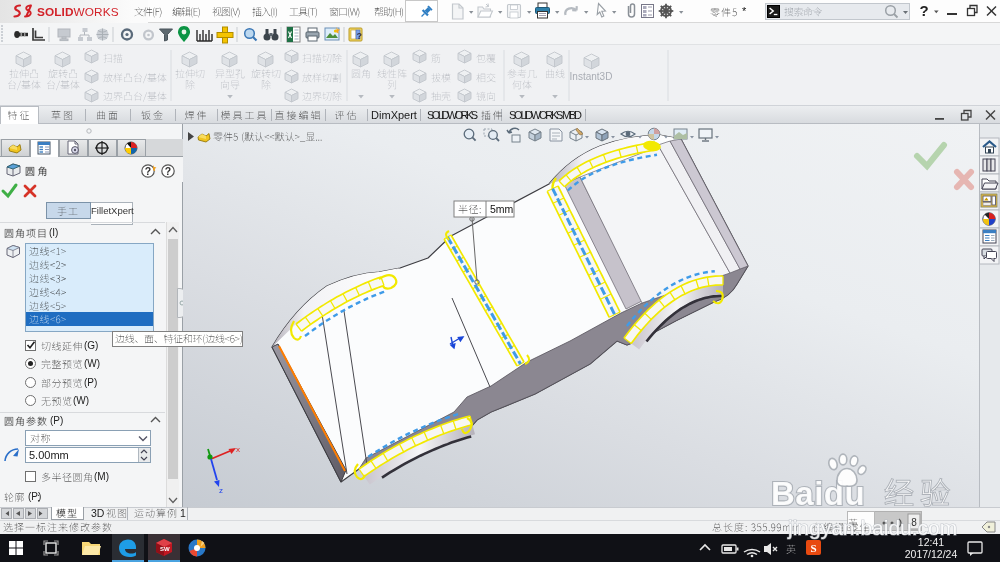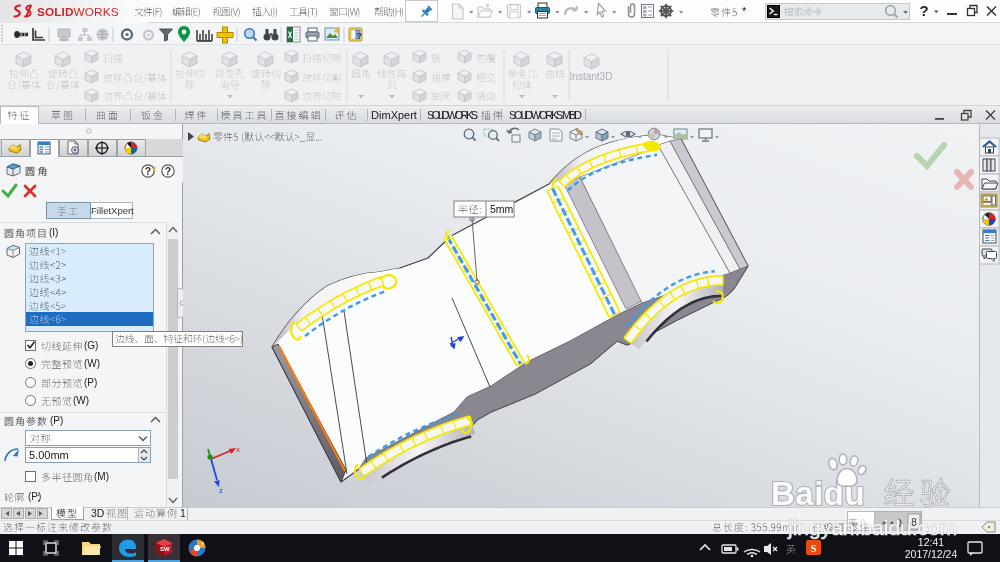--- a/index.html
+++ b/index.html
@@ -415,21 +415,21 @@
     <text x="27" y="12" text-anchor="middle" font-size="10.5" font-weight="bold" fill="#333" font-family="Liberation Sans">?</text>
 </svg>
 <svg style="position:absolute;left:0;top:182px" width="60" height="18" viewBox="0 0 60 18">
 <path d="M3 9 L8 14 L16 3" fill="none" stroke="#3faf46" stroke-width="3" stroke-linecap="round"></path>
 <g stroke="#d63327" stroke-width="2.8" stroke-linecap="round">
       <line x1="25" y1="4" x2="35" y2="14"></line>
       <line x1="35" y1="4" x2="25" y2="14"></line>
     </g>
   </svg>
 <div style="position:absolute;left:46px;top:202px;width:45px;height:17px;background:#c7d8ea;border:1px solid #7b92a8"></div>
-<div style="position:absolute;left:91px;top:202px;width:42px;height:17px;background:#fdfdfd;border:1px solid #aab2ba;border-left:none;font:9.5px Liberation Sans;color:#333;text-align:left;line-height:15px">FilletXpert</div>
+<div style="position:absolute;left:91px;top:202px;width:42px;height:23px;background:#fdfdfd;border:1px solid #aab2ba;border-left:none;font:9.5px Liberation Sans;color:#333;text-align:left;line-height:15px">FilletXpert</div>
 <div style="position:absolute;left:0px;top:222px;width:165px;height:1px;background:#d8dadd"></div>
 <svg style="position:absolute;left:150px;top:228px" width="12" height="8">
     <path d="M1 6 L5.5 1.5 L10 6" fill="none" stroke="#555" stroke-width="1.4"></path>
   </svg>
 <div style="position:absolute;left:25px;top:243px;width:129px;height:89px;background:#d9ecfb;border:1px solid #86a7c4"></div>
 <div style="position:absolute;left:26px;top:312px;width:127px;height:13.5px;background:#1f6dc1"></div>
 <svg style="position:absolute;left:5px;top:244px" width="16" height="15" viewBox="0 0 16 15">
 <path d="M2 4.5 L8 1.5 L14.5 3.5 L14.5 10 L8 13.5 L2 11 Z" fill="#eef0f2" stroke="#667"></path>
 <path d="M2 4.5 L8 1.5 L14.5 3.5 L8 6.5 Z" fill="#cfe2f2" stroke="#667" stroke-width=".7"></path>
     <path d="M8 6.5 V13.5" stroke="#667" stroke-width=".7"></path>

